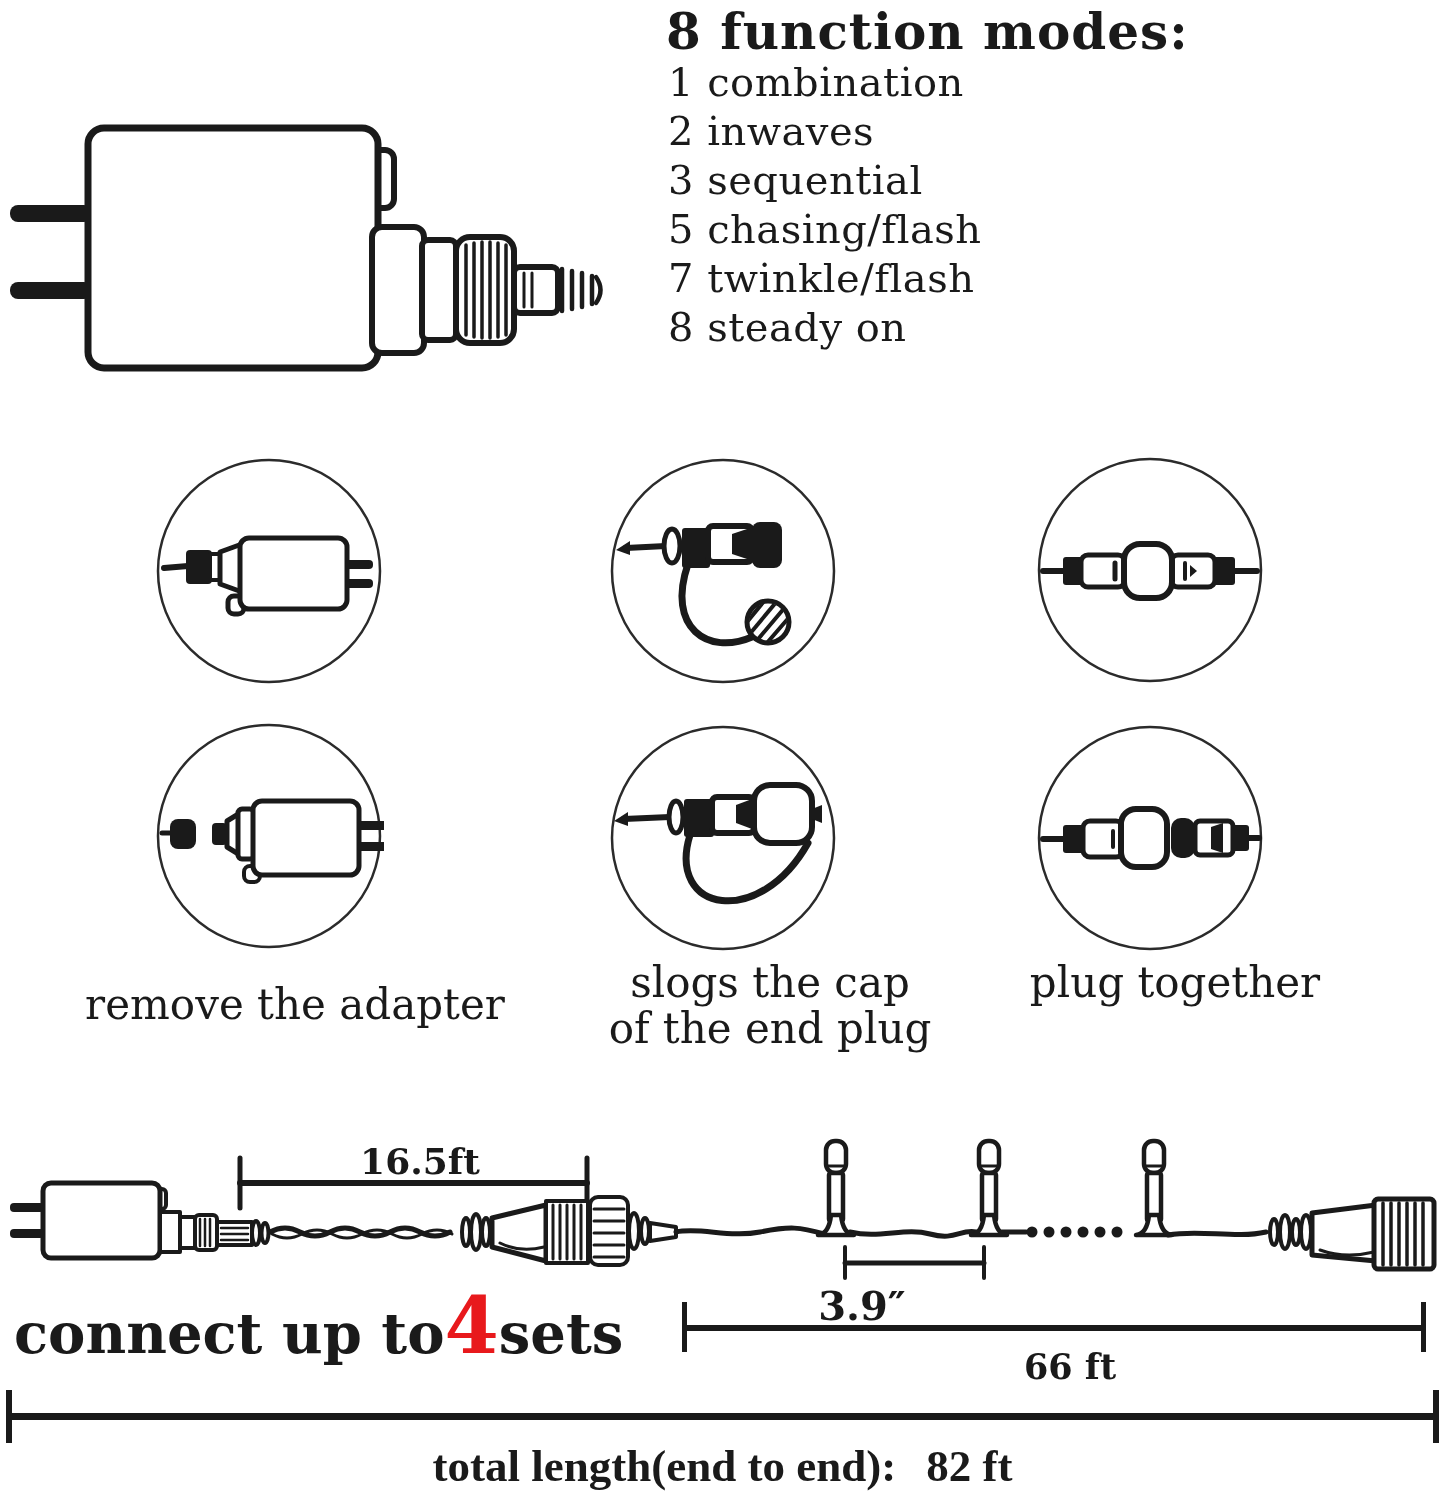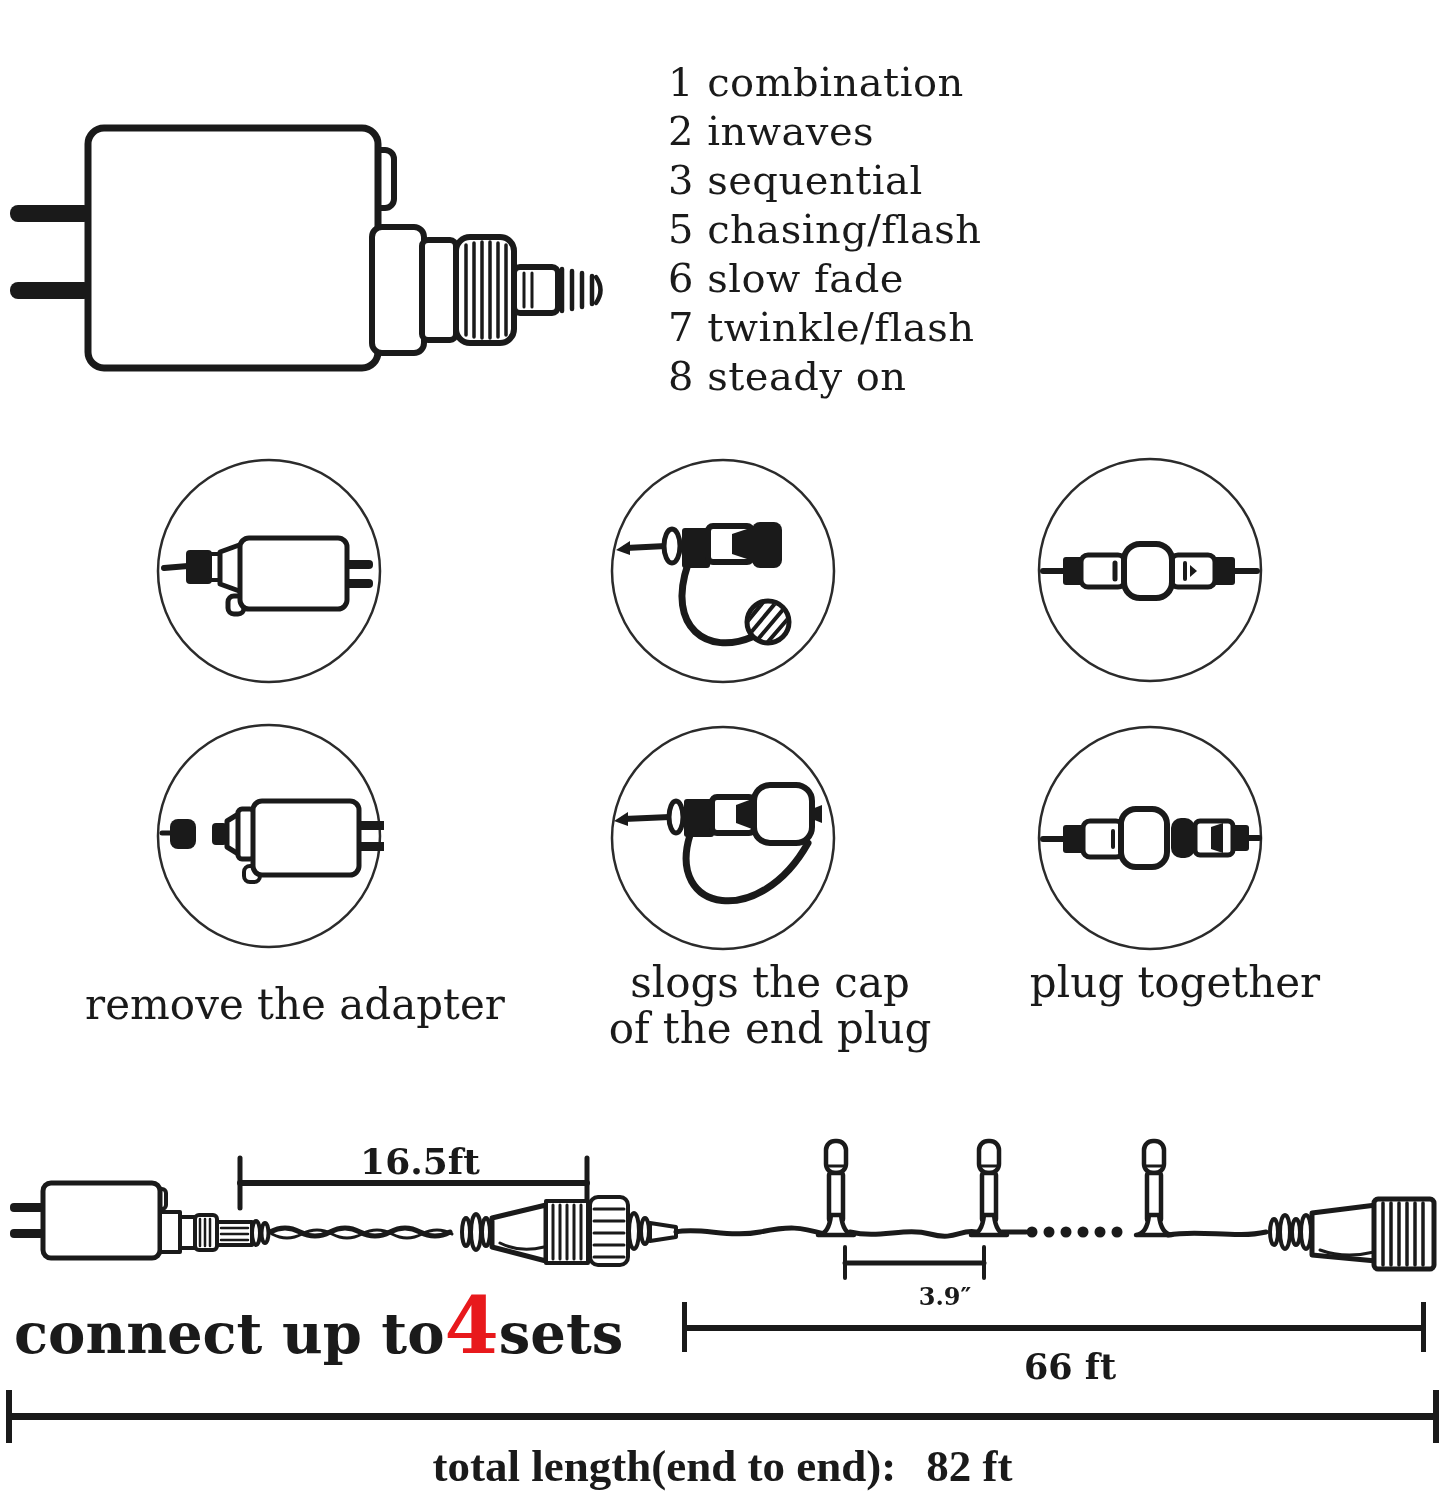--- a/index.html
+++ b/index.html
@@ -55,26 +55,26 @@
       <g stroke-width="4.5">
         <line x1="562" y1="214" x2="562" y2="256"></line>
           <line x1="572" y1="216" x2="572" y2="254"></line>
         <line x1="582" y1="218" x2="582" y2="252"></line>
           <line x1="592" y1="221" x2="592" y2="249"></line>
         <path d="M 596,222 q 9,13 0,26"></path>
       </g>
     </g>
   </svg>
 
+  <div class="abs title" style="left:666px;top:2px;">8 function modes:</div>
   <ul class="abs modes" style="left:668px;top:58px;">
     <li>1 combination</li>
     <li>2 inwaves</li>
     <li>3 sequential</li>
     <li>5 chasing/flash</li>
-    <li>6 slow fade</li>
     <li>7 twinkle/flash</li>
     <li>8 steady on</li>
   </ul>
 
   <svg class="abs stepcircle" style="left:154px;top:456px;" viewBox="0 0 230 230">
     <circle cx="115" cy="115" r="111" fill="#fff" stroke="#2b2b2b" stroke-width="2.5"></circle>
     <g stroke="#1a1a1a" fill="none" stroke-linecap="round" stroke-linejoin="round">
       <line x1="10" y1="112" x2="34" y2="110" stroke-width="6"></line>
       <rect x="32" y="94" width="26" height="34" rx="4" fill="#1a1a1a" stroke="none"></rect>
       <rect x="56" y="98" width="10" height="26" fill="#fff" stroke-width="4"></rect>
@@ -284,21 +284,21 @@
         <line x1="1391" y1="68" x2="1391" y2="130" stroke-width="3.5"></line>
         <line x1="1399" y1="68" x2="1399" y2="130" stroke-width="3.5"></line>
         <line x1="1407" y1="68" x2="1407" y2="130" stroke-width="3.5"></line>
         <line x1="1415" y1="68" x2="1415" y2="130" stroke-width="3.5"></line>
         <line x1="1423" y1="68" x2="1423" y2="130" stroke-width="3.5"></line>
       </g>
     </g>
   </svg>
 
   <div class="abs dimlabel" style="left:330px;top:1140px;width:180px;">16.5ft</div>
-  <div class="abs dimlabel" style="left:855px;top:1282px;width:180px;font-size:24px;">3.9″</div>
+  <div class="abs dimlabel" style="left:772px;top:1282px;width:180px;font-size:40px;">3.9″</div>
 
   <div class="abs connect" style="left:14px;top:1296px;">
     <span class="black">connect up to </span>
     <span class="red" style="color:#e8191c;">4</span>
     <span class="black"> sets</span>
   </div>
 
   <div class="hbar" style="left:684px;top:1325px;width:740px;height:6px;"></div>
   <div class="vtick" style="left:682px;top:1302px;width:5px;height:50px;"></div>
   <div class="vtick" style="left:1421px;top:1302px;width:5px;height:50px;"></div>

